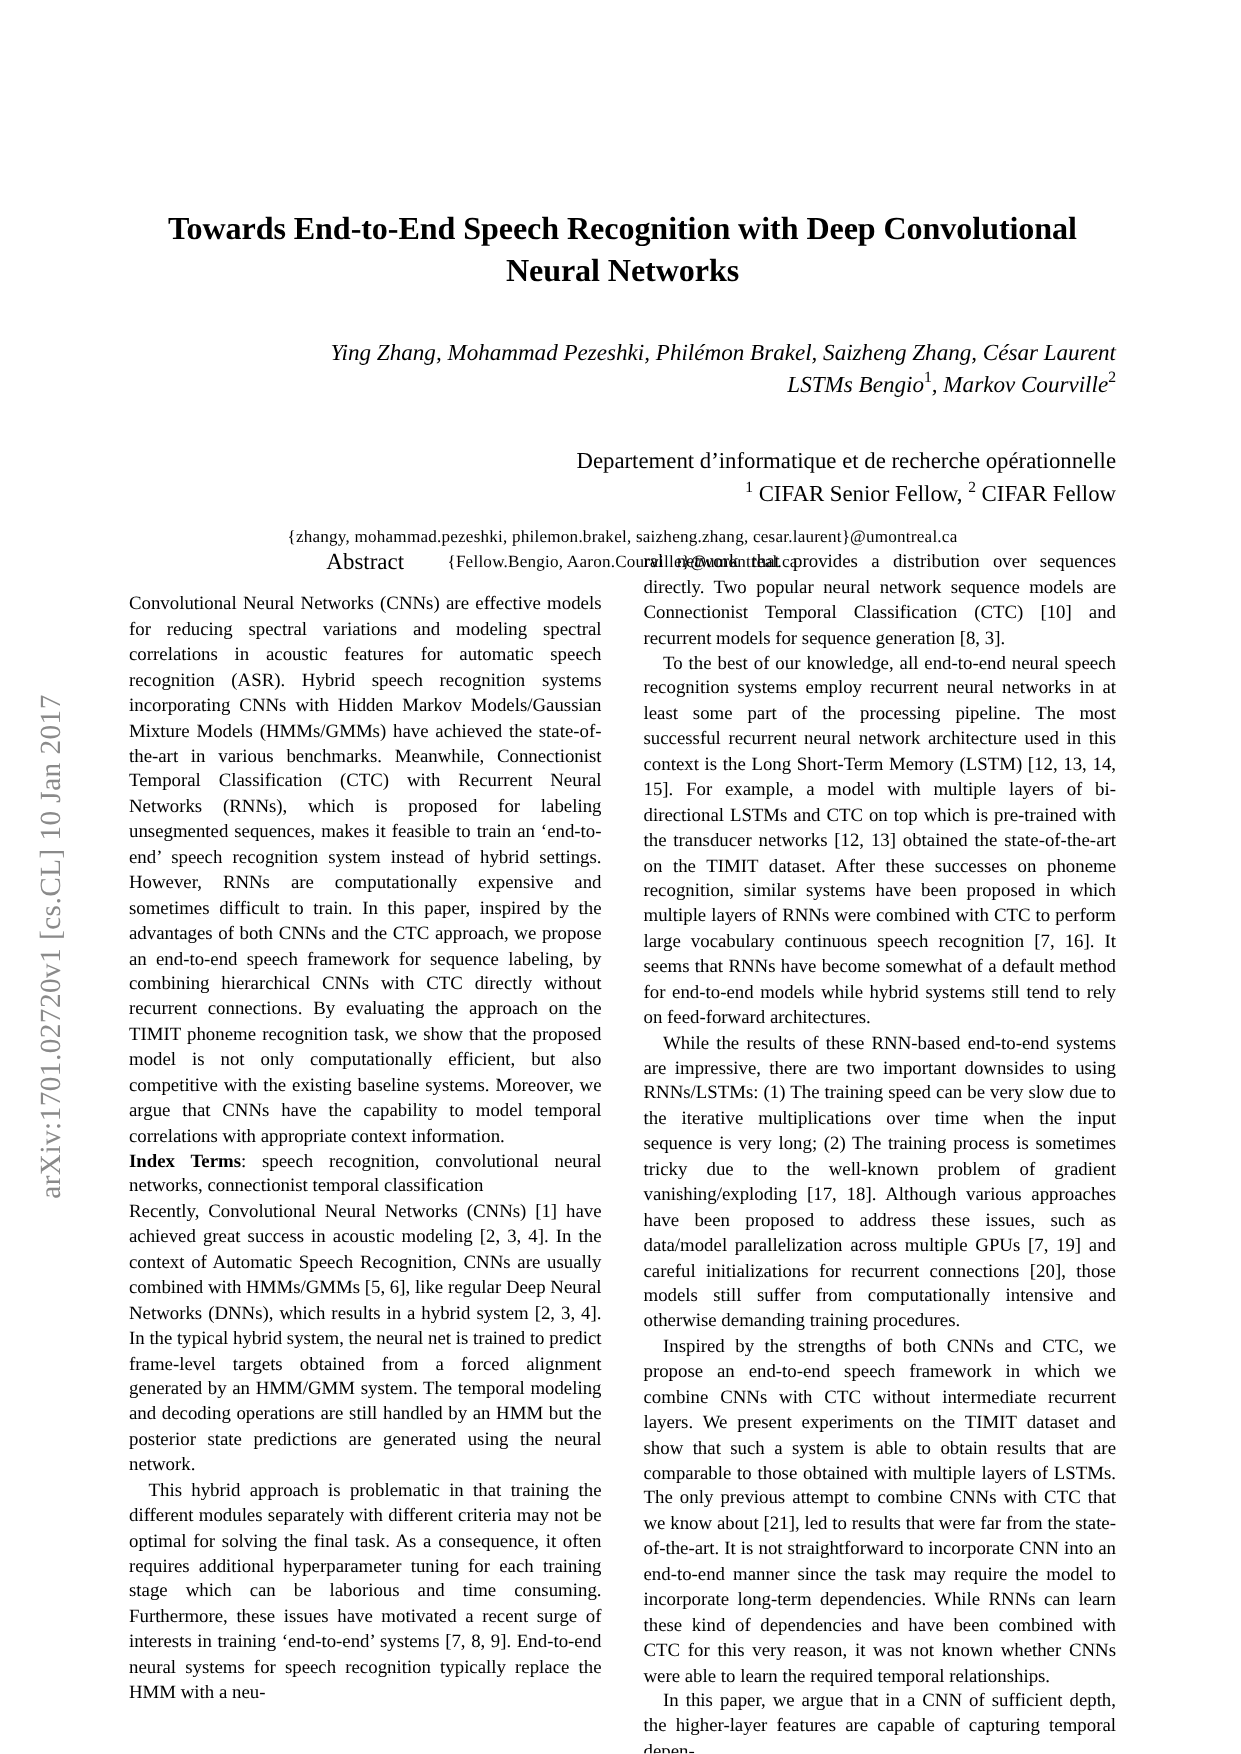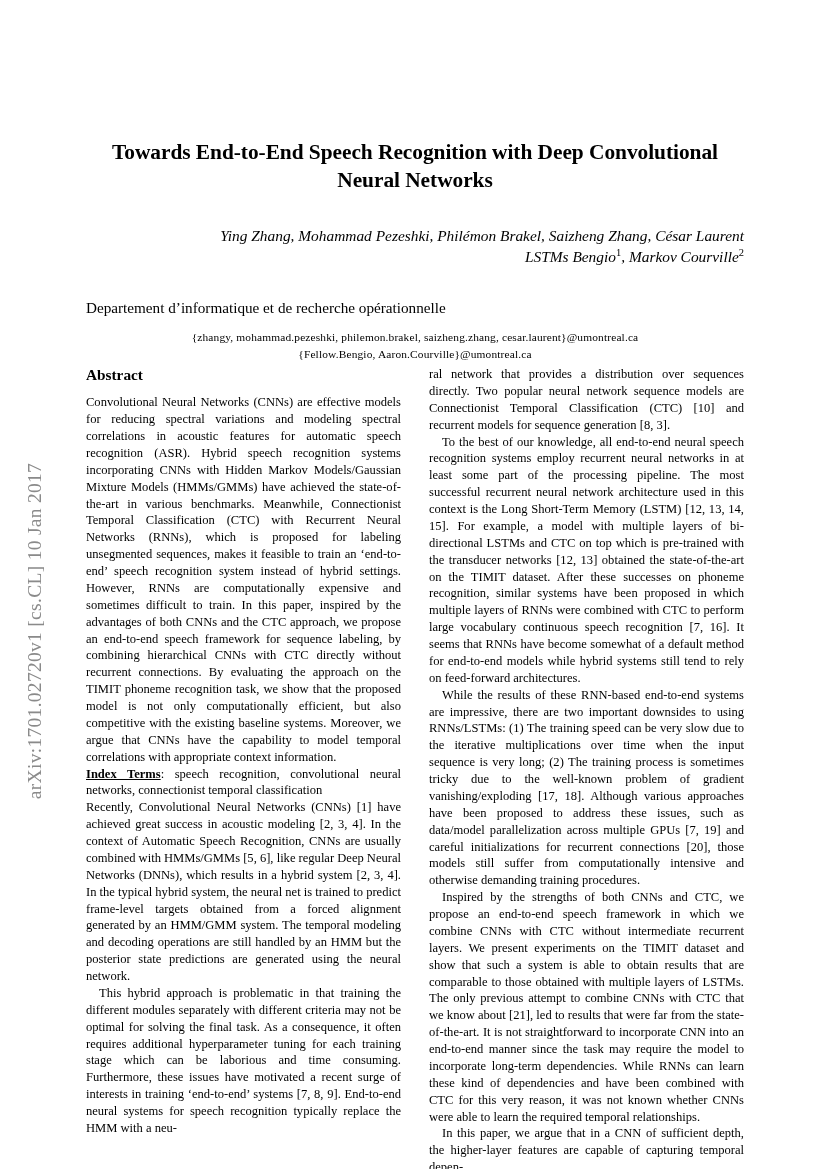--- a/index.html
+++ b/index.html
@@ -61,21 +61,21 @@
   }
   #authors sup {
     font-size: 0.68em;
     font-style: normal;
     vertical-align: super;
     line-height: 0;
   }
   #affiliation {
     margin-top: 29px;
     font-size: 15.2px;
-    text-align: left;
+    text-align: right;
     line-height: 1.41;
   }
   #affiliation sup {
     font-size: 0.68em;
     vertical-align: super;
     line-height: 0;
   }
   .email-line {
     font-family: Liberation Serif, serif;
     font-size: 11.4px;
@@ -96,22 +96,22 @@
     height: 700px;
     display: flex;
     gap: 28px;
   }
   .column {
     width: 315px;
     flex: 0 0 315px;
   }
   .sec-heading {
     font-size: 15.3px;
-    font-weight: bold;
-    text-align: left;
+    font-weight: normal;
+    text-align: center;
     margin: 0 0 9px 0;
     line-height: 1.2;
   }
   #abstract-heading { margin-bottom: 10px; }
   #intro-heading {
     margin-top: 24px;
     margin-bottom: 10px;
     font-size: 16px;
   }
   .para {
@@ -119,40 +119,41 @@
     line-height: 1.345;
     text-align: justify;
     text-justify: inter-word;
     margin: 0;
     hyphens: none;
   }
   .para + .para {
     text-indent: 13px;
   }
   .para.noindent { text-indent: 0; }
-  .bold { font-weight: bold; text-decoration: underline; }
+  .bold { font-weight: bold; }
 </style>
 </head>
 <body>
 
 <div id="page">
 
   <div id="arxiv-stamp">arXiv:1701.02720v1  [cs.CL]  10 Jan 2017</div>
 
   <div id="header">
 
     <h1 id="paper-title">Towards End-to-End Speech Recognition with Deep Convolutional Neural Networks</h1>
 
     <div id="authors">
       <div>Ying Zhang, Mohammad Pezeshki, Philémon Brakel, Saizheng Zhang, César Laurent</div>
       <div><span>LSTMs Bengio</span><sup>1</sup><span>, Markov Courville</span><sup>2</sup></div>
     </div>
 
     <div id="affiliation">
       <div>Departement d’informatique et de recherche opérationnelle</div>
+      <div><sup>1</sup><span> CIFAR Senior Fellow, </span><sup>2</sup><span> CIFAR Fellow</span></div>
     </div>
 
     <div id="emails">
       <div class="email-line">{zhangy, mohammad.pezeshki, philemon.brakel, saizheng.zhang, cesar.laurent}@umontreal.ca</div>
       <div class="email-line">{Fellow.Bengio, Aaron.Courville}@umontreal.ca</div>
     </div>
 
   </div>
 
   <div id="columns">

